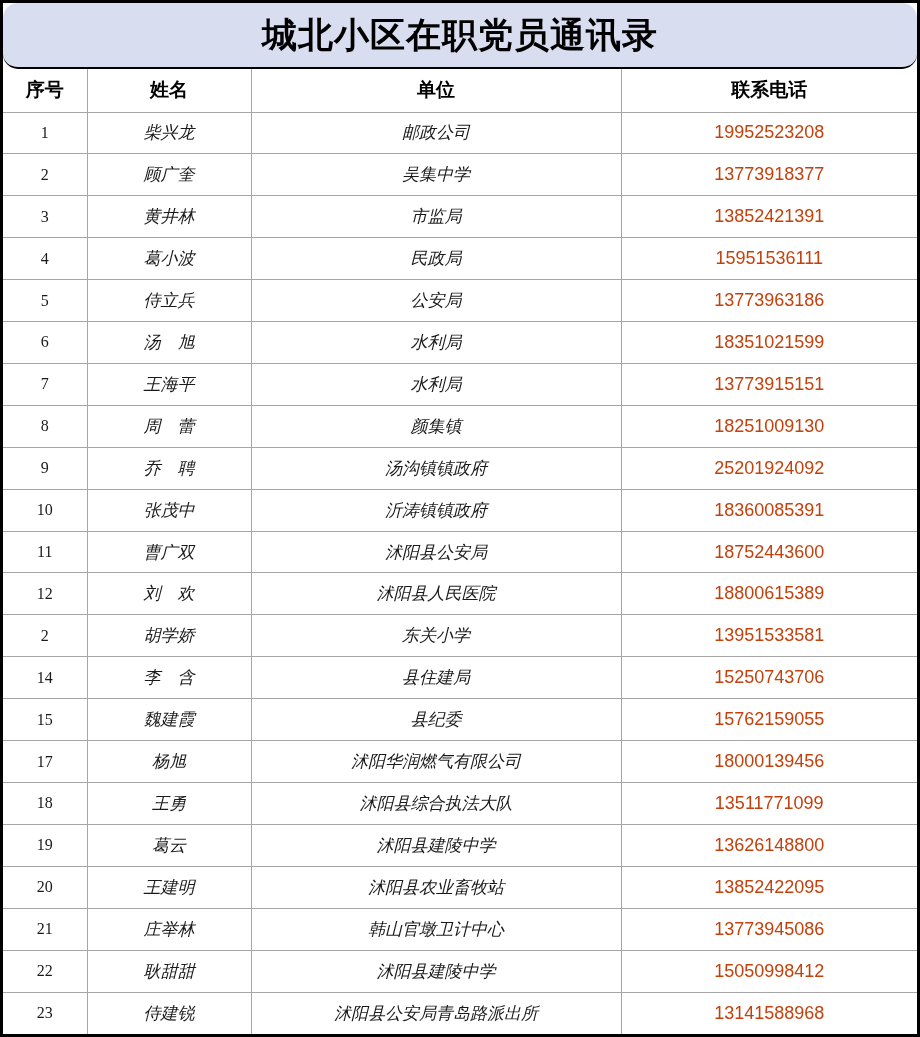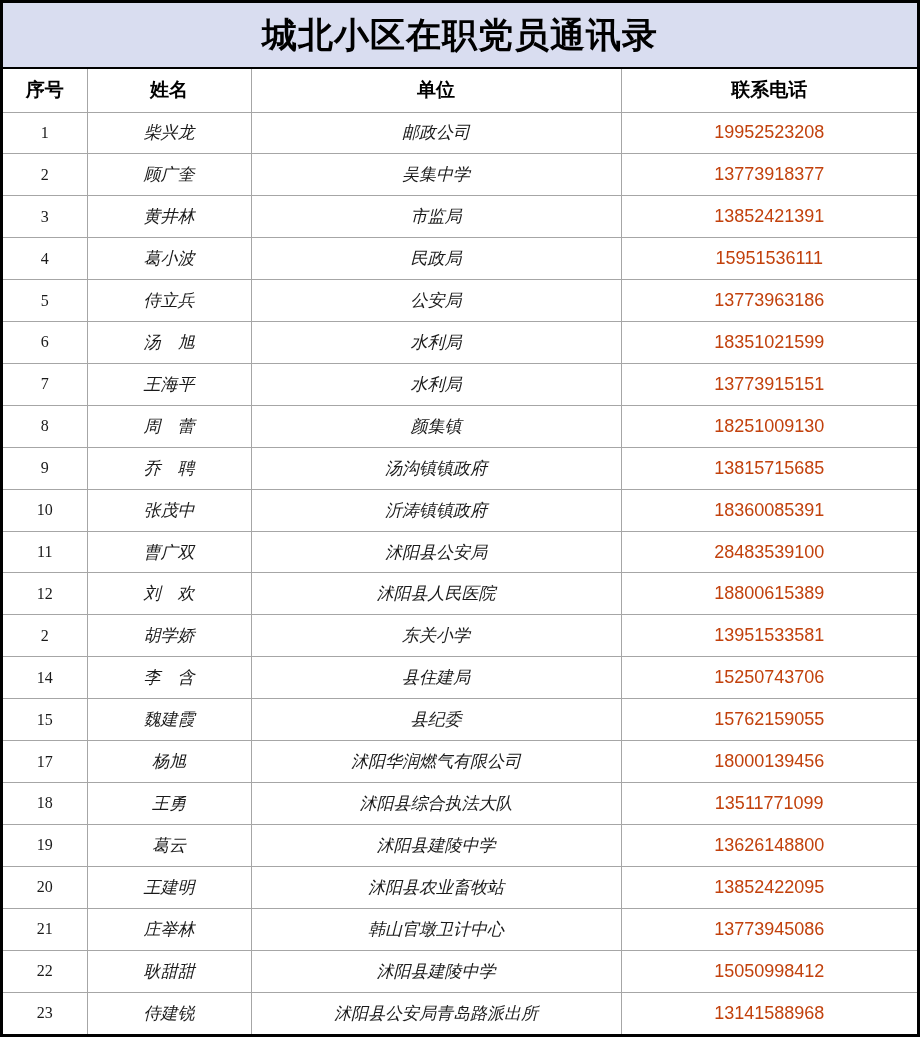--- a/index.html
+++ b/index.html
@@ -17,20 +17,21 @@
     background: #ffffff;
   }
   .title-bar {
     height: 66px;
     flex: 0 0 66px;
     background: #d9ddf0;
     border-bottom: 2px solid #000000;
     display: flex;
     align-items: center;
     justify-content: center;
+    border-radius: 15px;
   }
   .title-text {
     font-size: 35px;
     font-weight: bold;
     color: #000000;
     letter-spacing: 1px;
     font-family: "Liberation Serif", "DejaVu Serif", serif;
   }
   table.directory {
     width: 100%;
@@ -153,33 +154,33 @@
         <tr>
           <td class="cell-no">8</td>
           <td class="cell-name">周　蕾</td>
           <td class="cell-unit">颜集镇</td>
           <td class="cell-phone">18251009130</td>
         </tr>
         <tr>
           <td class="cell-no">9</td>
           <td class="cell-name">乔　聘</td>
           <td class="cell-unit">汤沟镇镇政府</td>
-          <td class="cell-phone">13815715685</td>
+          <td class="cell-phone">25201924092</td>
         </tr>
         <tr>
           <td class="cell-no">10</td>
           <td class="cell-name">张茂中</td>
           <td class="cell-unit">沂涛镇镇政府</td>
           <td class="cell-phone">18360085391</td>
         </tr>
         <tr>
           <td class="cell-no">11</td>
           <td class="cell-name">曹广双</td>
           <td class="cell-unit">沭阳县公安局</td>
-          <td class="cell-phone">28483539100</td>
+          <td class="cell-phone">18752443600</td>
         </tr>
         <tr>
           <td class="cell-no">12</td>
           <td class="cell-name">刘　欢</td>
           <td class="cell-unit">沭阳县人民医院</td>
           <td class="cell-phone">18800615389</td>
         </tr>
         <tr>
           <td class="cell-no">2</td>
           <td class="cell-name">胡学娇</td>

